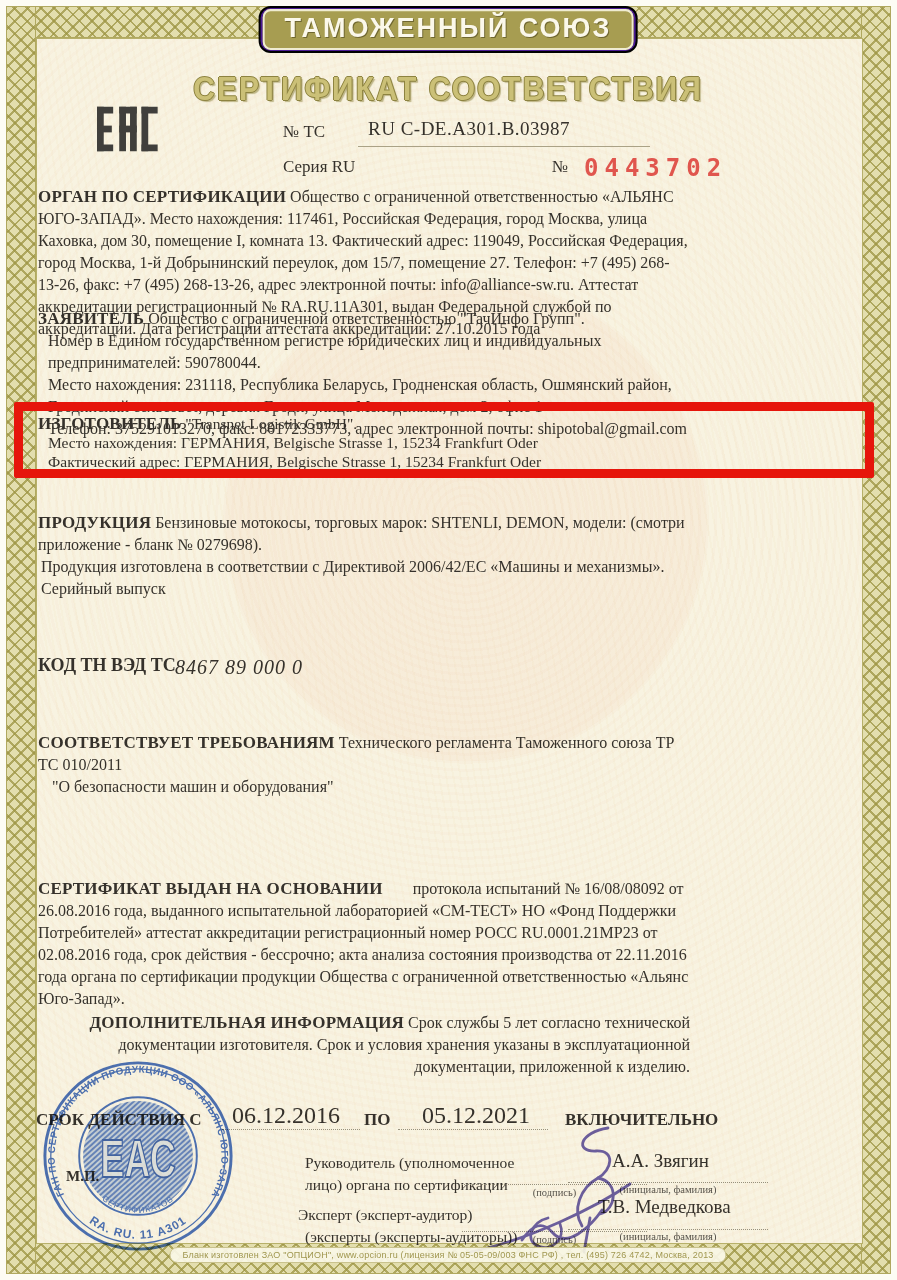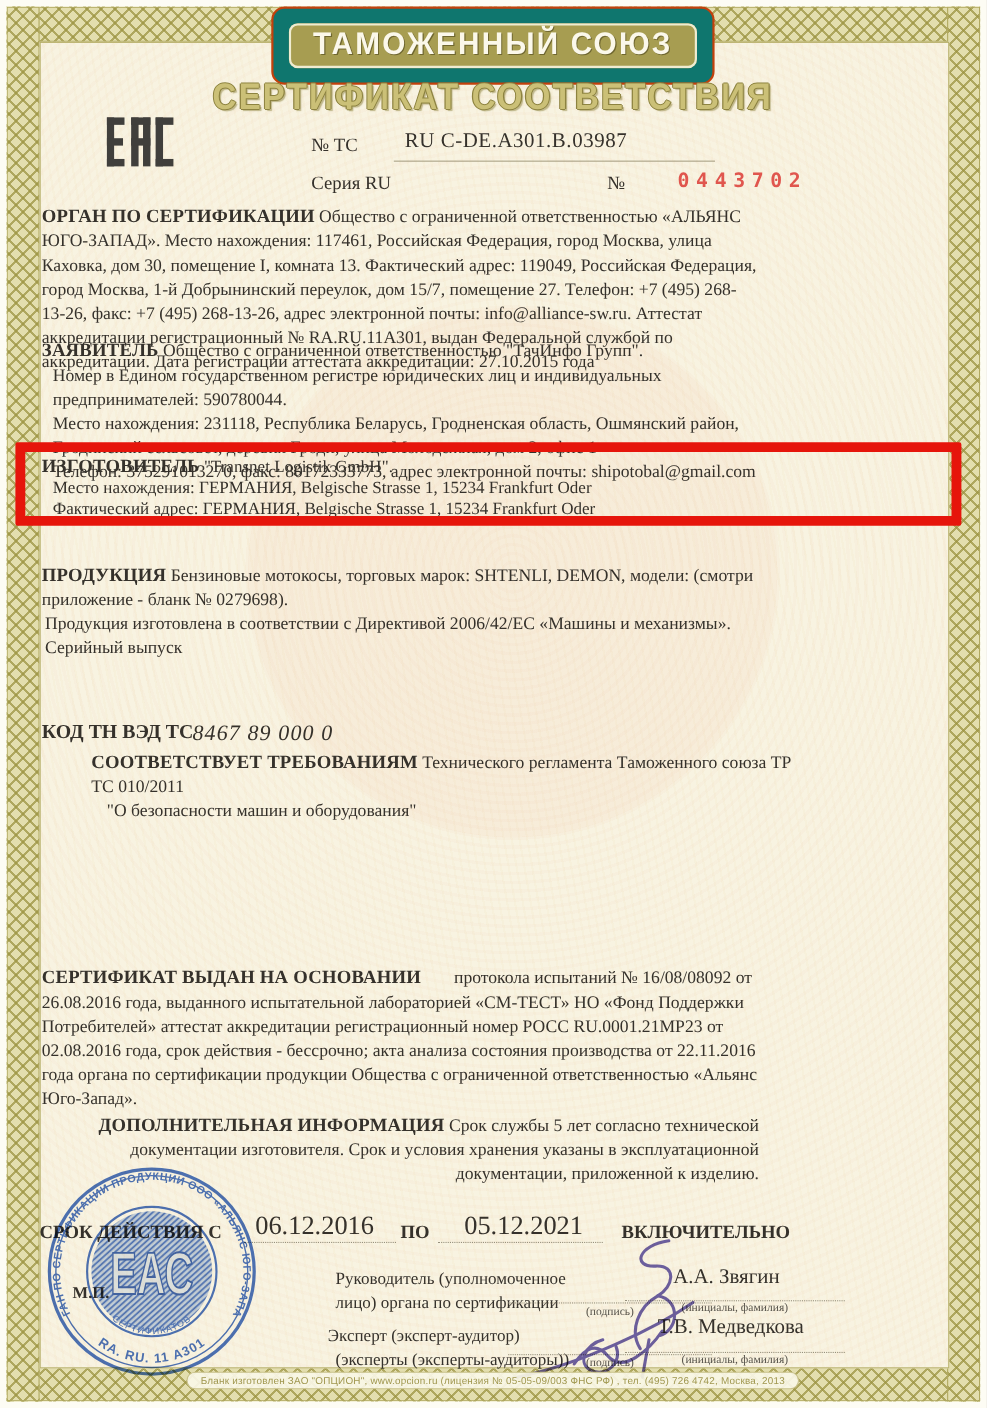--- a/index.html
+++ b/index.html
@@ -26,21 +26,21 @@
     background-color:#f8f3e1;
     background-image:
       radial-gradient(circle at 52% 40%, rgba(238,178,148,.10) 0 240px, transparent 241px),
       repeating-radial-gradient(circle at 52% 40%, rgba(232,168,140,.05) 0 3px, transparent 3px 8px),
       repeating-linear-gradient(80deg, rgba(226,196,120,.06) 0 2px, transparent 2px 7px);
     border:1px solid #b7b06a;
   }
   
   .badge-wrap{
     position:absolute; left:448px; top:6px; transform:translateX(-50%); z-index:5;
-    border:2px solid #c2410c; border-radius:12px; padding:14px; background:#0f766e;
+    border:2px solid #000000; border-radius:12px; padding:2px; background:#4c1d95;
   }
   .badge{
     background:#a79d51; border-radius:8px; padding:3px 22px 5px;
     box-shadow: inset 0 0 0 2px rgba(252,250,232,.85);
     font-family:"Liberation Sans","DejaVu Sans",sans-serif; font-weight:bold;
     font-size:27px; letter-spacing:2px; color:#fbf8ea; white-space:nowrap;
     text-shadow:1px 1px 0 #6f6730; transform:scaleY(1.05);
   }
   .doc-title{
     position:absolute; left:448px; top:72px; transform:translateX(-50%) scaleY(1.12);
@@ -50,21 +50,21 @@
     text-shadow:1px 0 0 #8d8340,-1px 0 0 #8d8340,0 1px 0 #8d8340,0 -1px 0 #8d8340,2px 2px 1px rgba(140,130,60,.55);
   }
   .eac-mark{position:absolute; left:97px; top:100px; z-index:5;}
   
   .abs{position:absolute; z-index:5;}
   .lbl{font-size:17px;}
   .num-value{font-size:19px; letter-spacing:.5px;}
   .num-underline{position:absolute; left:358px; top:146px; width:292px; height:1px; background:#aaa286; z-index:5;}
   .series-num{
     font-family:"DejaVu Sans Mono","Liberation Mono",monospace; font-weight:bold;
-    font-size:18px; letter-spacing:6px; color:#e0564e;margin-left:32px;
+    font-size:24px; letter-spacing:6px; color:#e0564e;
   }
   
   .sec{position:absolute; left:38px; width:652px; z-index:5; font-size:16px; line-height:22px; margin:0;}
   .sec .h{font-size:17px; font-weight:bold; letter-spacing:.2px;}
   .sub{padding-left:10px;}
   .hl-box{
     position:absolute; left:14px; top:402px; width:860px; height:76px; z-index:7;
     border:9px solid #e6150b; border-radius:2px; box-sizing:border-box;
   }
   .tnved-val{font-size:20px; letter-spacing:1px;font-style:italic;}
@@ -157,21 +157,21 @@
       <b class="h">ПРОДУКЦИЯ</b>
       <span>Бензиновые мотокосы, торговых марок: SHTENLI, DEMON, модели: (смотри приложение - бланк № 0279698).</span>
     </div>
     <div style="padding-left:3px;">Продукция изготовлена в соответствии с Директивой 2006/42/ЕС «Машины и механизмы».</div>
     <div style="padding-left:3px;">Серийный выпуск</div>
   </div>
 
   <b class="abs h" style="left:38px; top:655px; font-size:18px;">КОД ТН ВЭД ТС</b>
   <div class="abs tnved-val" style="left:175px; top:656px;">8467 89 000 0</div>
 
-  <div class="sec" style="top:682px;margin-left:45px;">
+  <div class="sec" style="top:732px;">
     <div>
       <b class="h">СООТВЕТСТВУЕТ ТРЕБОВАНИЯМ</b>
       <span>Технического регламента Таможенного союза ТР ТС 010/2011</span>
     </div>
     <div style="padding-left:14px;">"О безопасности машин и оборудования"</div>
   </div>
 
   <p class="sec" style="top:835px;margin-top:43px;">
     <b class="h basis-h">СЕРТИФИКАТ ВЫДАН НА ОСНОВАНИИ</b>
     <span>протокола испытаний № 16/08/08092 от 26.08.2016 года, выданного испытательной лабораторией «СМ-ТЕСТ» НО «Фонд Поддержки Потребителей» аттестат аккредитации регистрационный номер РОСС RU.0001.21МР23 от 02.08.2016 года, срок действия - бессрочно; акта анализа состояния производства от 22.11.2016 года органа по сертификации продукции Общества с ограниченной ответственностью «Альянс Юго-Запад».</span>

